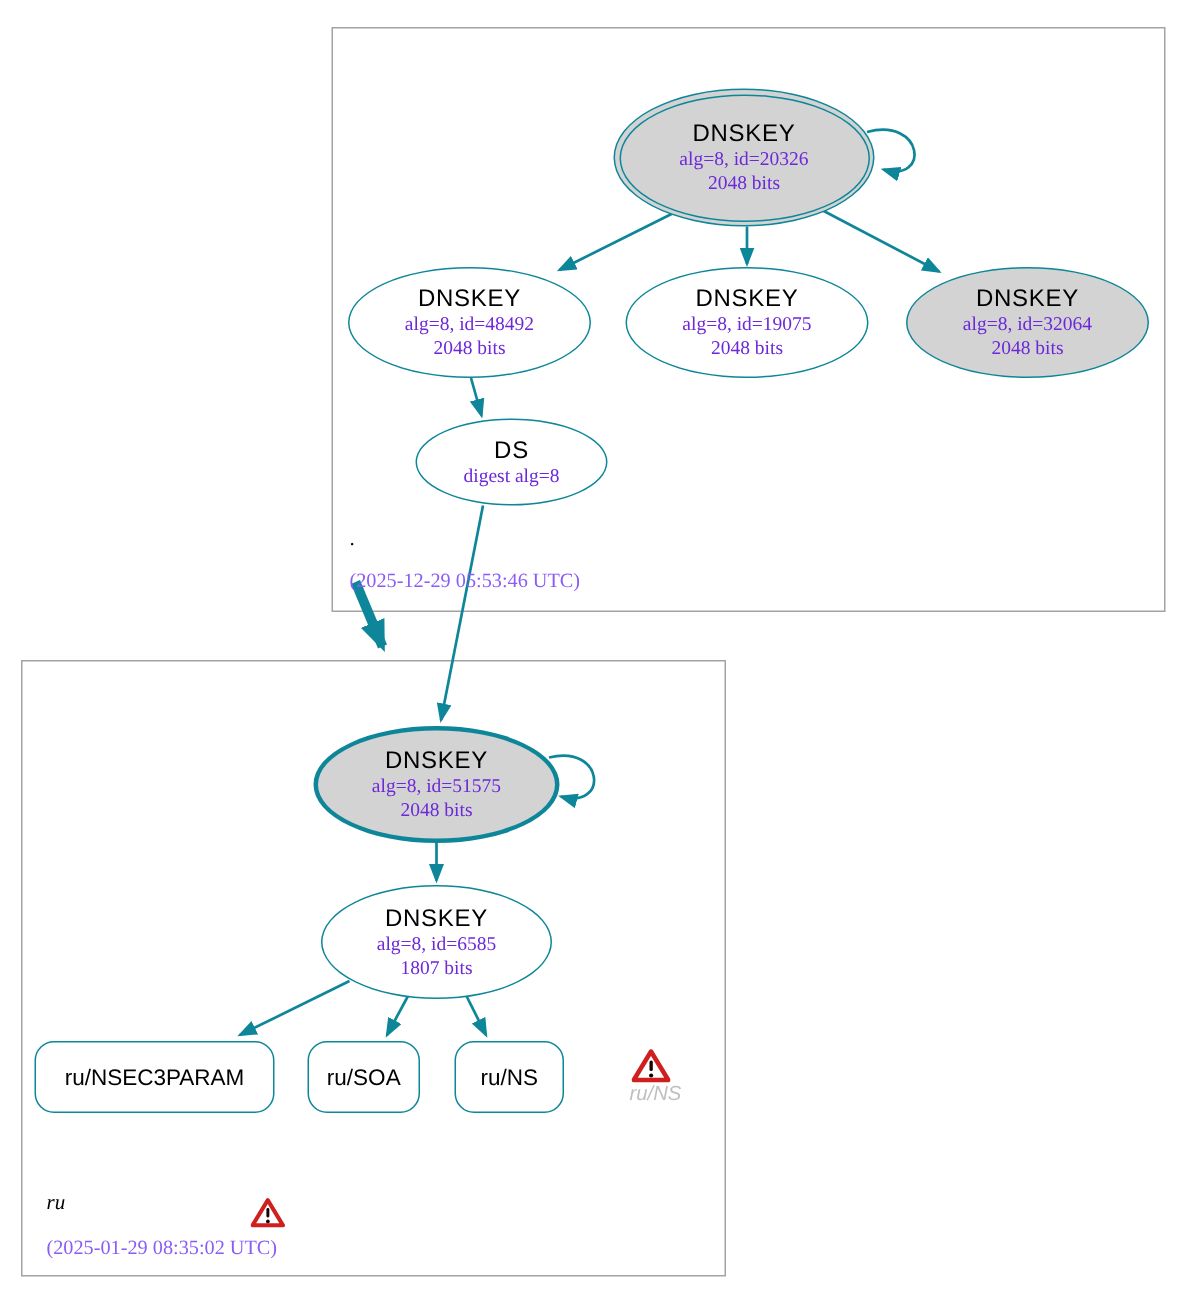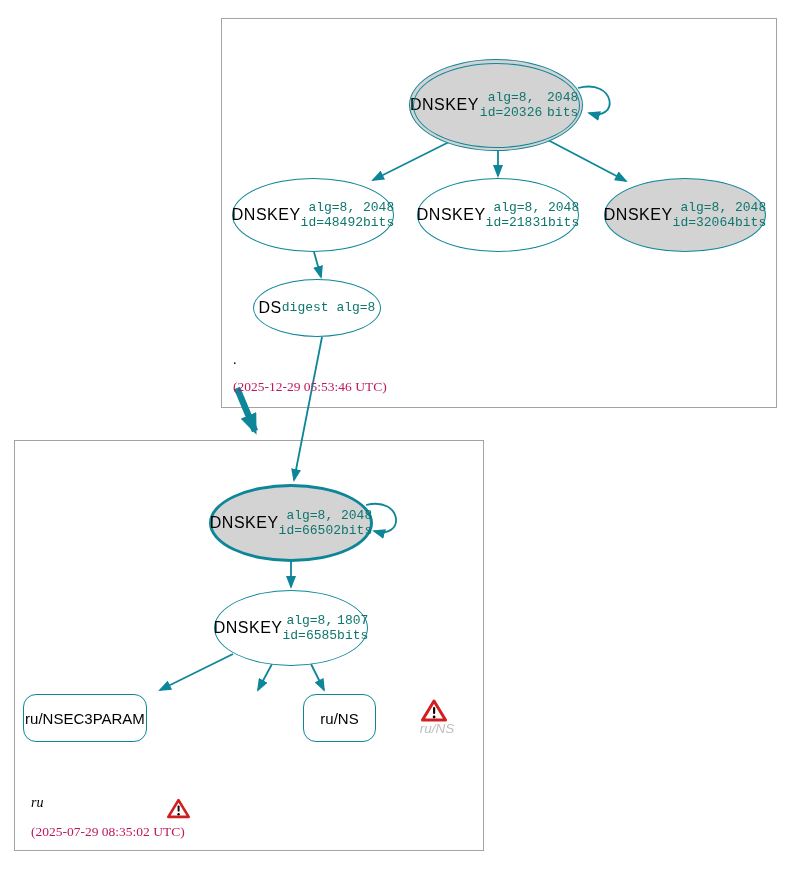--- a/index.html
+++ b/index.html
@@ -10,34 +10,34 @@
     --faded:#bfbfbf;
   }
   *{box-sizing:border-box;}
   html,body{margin:0;padding:0;background:#fff;}
   #stage{position:relative;width:793px;height:869px;background:#fff;overflow:hidden;
          font-family:"Liberation Sans",sans-serif;}
   .zone-box{position:absolute;border:1px solid var(--box_border);background:transparent;z-index:1;}
   #edges{position:absolute;left:0;top:0;z-index:2;pointer-events:none;}
   .edge{stroke:var(--edge);fill:none;}
   .ah{fill:var(--edge);}
-  .node{position:absolute;z-index:3;display:flex;flex-direction:row;align-items:center;
+  .node{position:absolute;z-index:3;display:flex;flex-direction:column;align-items:center;
         justify-content:center;text-align:center;background:#fff;}
   .ellipse{border:1.7px solid var(--edge);border-radius:50%;}
   .sep{background:var(--sep_fill);}
   .thickb{border-width:3px;}
   .double .ring{position:absolute;inset:2.5px;border:1.7px solid var(--edge);border-radius:50%;pointer-events:none;}
   .title{font-size:16px;line-height:1.1;color:#000;letter-spacing:.5px;}
-  .detail{font-family:Liberation Mono, monospace;font-size:13px;line-height:1.18;color:#0f766e;}
+  .detail{font-family:Liberation Serif, serif;font-size:13px;line-height:1.18;color:#6d28d9;}
   .rrset{position:absolute;z-index:3;border:1.8px solid var(--edge);border-radius:13px;background:#fff;
          display:flex;align-items:center;justify-content:center;font-size:15px;color:#000;}
   .zone-label{position:absolute;z-index:3;font-family:"Liberation Serif","DejaVu Serif",serif;
               font-size:14px;color:#000;}
   .timestamp{position:absolute;z-index:3;font-family:"Liberation Serif","DejaVu Serif",serif;
-             font-size:13.5px;color:#be185d;}
+             font-size:13.5px;color:#8b5cf6;}
   .warn{position:absolute;z-index:4;}
   .faded-label{position:absolute;z-index:3;font-style:italic;font-size:13.5px;color:var(--faded);
                text-align:center;}
 </style>
 </head>
 <body>
 
 <div id="stage">
 
   <div class="zone-box" style="left:221px;top:18px;width:556px;height:390px;"></div>
@@ -82,65 +82,68 @@
   </div>
 
   <div class="node ellipse" style="left:232px;top:178px;width:162px;height:74px;">
     <div class="title">DNSKEY</div>
     <div class="detail">alg=8, id=48492</div>
     <div class="detail">2048 bits</div>
   </div>
 
   <div class="node ellipse" style="left:417px;top:178px;width:162px;height:74px;">
     <div class="title">DNSKEY</div>
-    <div class="detail">alg=8, id=21831</div>
+    <div class="detail">alg=8, id=19075</div>
     <div class="detail">2048 bits</div>
   </div>
 
   <div class="node ellipse sep" style="left:604px;top:178px;width:162px;height:74px;">
     <div class="title">DNSKEY</div>
     <div class="detail">alg=8, id=32064</div>
     <div class="detail">2048 bits</div>
   </div>
 
-  <div class="node ellipse" style="left:253px;top:279px;width:128px;height:58px;">
+  <div class="node ellipse" style="left:277px;top:279px;width:128px;height:58px;">
     <div class="title">DS</div>
     <div class="detail">digest alg=8</div>
   </div>
 
   <div class="zone-label" style="left:233px;top:352px;">.</div>
   <div class="timestamp" style="left:233px;top:379px;">(2025-12-29 05:53:46 UTC)</div>
 
   <div class="node ellipse sep thickb" style="left:209px;top:484px;width:164px;height:78px;">
     <div class="title">DNSKEY</div>
-    <div class="detail">alg=8, id=66502</div>
+    <div class="detail">alg=8, id=51575</div>
     <div class="detail">2048 bits</div>
   </div>
 
   <div class="node ellipse" style="left:214px;top:590px;width:154px;height:76px;">
     <div class="title">DNSKEY</div>
     <div class="detail">alg=8, id=6585</div>
     <div class="detail">1807 bits</div>
   </div>
 
-  <div class="rrset" style="left:23px;top:694px;width:124px;height:48px;">
+  <div class="rrset" style="left:23px;top:694px;width:160px;height:48px;">
     <span>ru/NSEC3PARAM</span>
+  </div>
+  <div class="rrset" style="left:205px;top:694px;width:75px;height:48px;">
+    <span>ru/SOA</span>
   </div>
   <div class="rrset" style="left:303px;top:694px;width:73px;height:48px;">
     <span>ru/NS</span>
   </div>
 
   <svg class="warn" style="left:421px;top:699px;" width="26" height="23" viewBox="0 0 26 23">
     <path d="M13 2 L24.5 21 L1.5 21 Z" fill="#ffffff" stroke="var(--warning_red)" stroke-width="3" stroke-linejoin="round"></path>
     <rect x="12" y="8" width="2.2" height="7" rx="1" fill="#1a0000"></rect>
     <circle cx="13.1" cy="18" r="1.4" fill="#1a0000"></circle>
   </svg>
   <div class="faded-label" style="left:412px;top:721px;width:50px;">ru/NS</div>
 
   <div class="zone-label" style="left:31px;top:795px;font-style:italic;">ru</div>
   <svg class="warn" style="left:167px;top:798px;" width="23" height="21" viewBox="0 0 26 23">
     <path d="M13 2 L24.5 21 L1.5 21 Z" fill="#ffffff" stroke="var(--warning_red)" stroke-width="3" stroke-linejoin="round"></path>
     <rect x="12" y="8" width="2.2" height="7" rx="1" fill="#1a0000"></rect>
     <circle cx="13.1" cy="18" r="1.4" fill="#1a0000"></circle>
   </svg>
-  <div class="timestamp" style="left:31px;top:824px;">(2025-07-29 08:35:02 UTC)</div>
+  <div class="timestamp" style="left:31px;top:824px;">(2025-01-29 08:35:02 UTC)</div>
 
 </div>
 
 </body></html>

